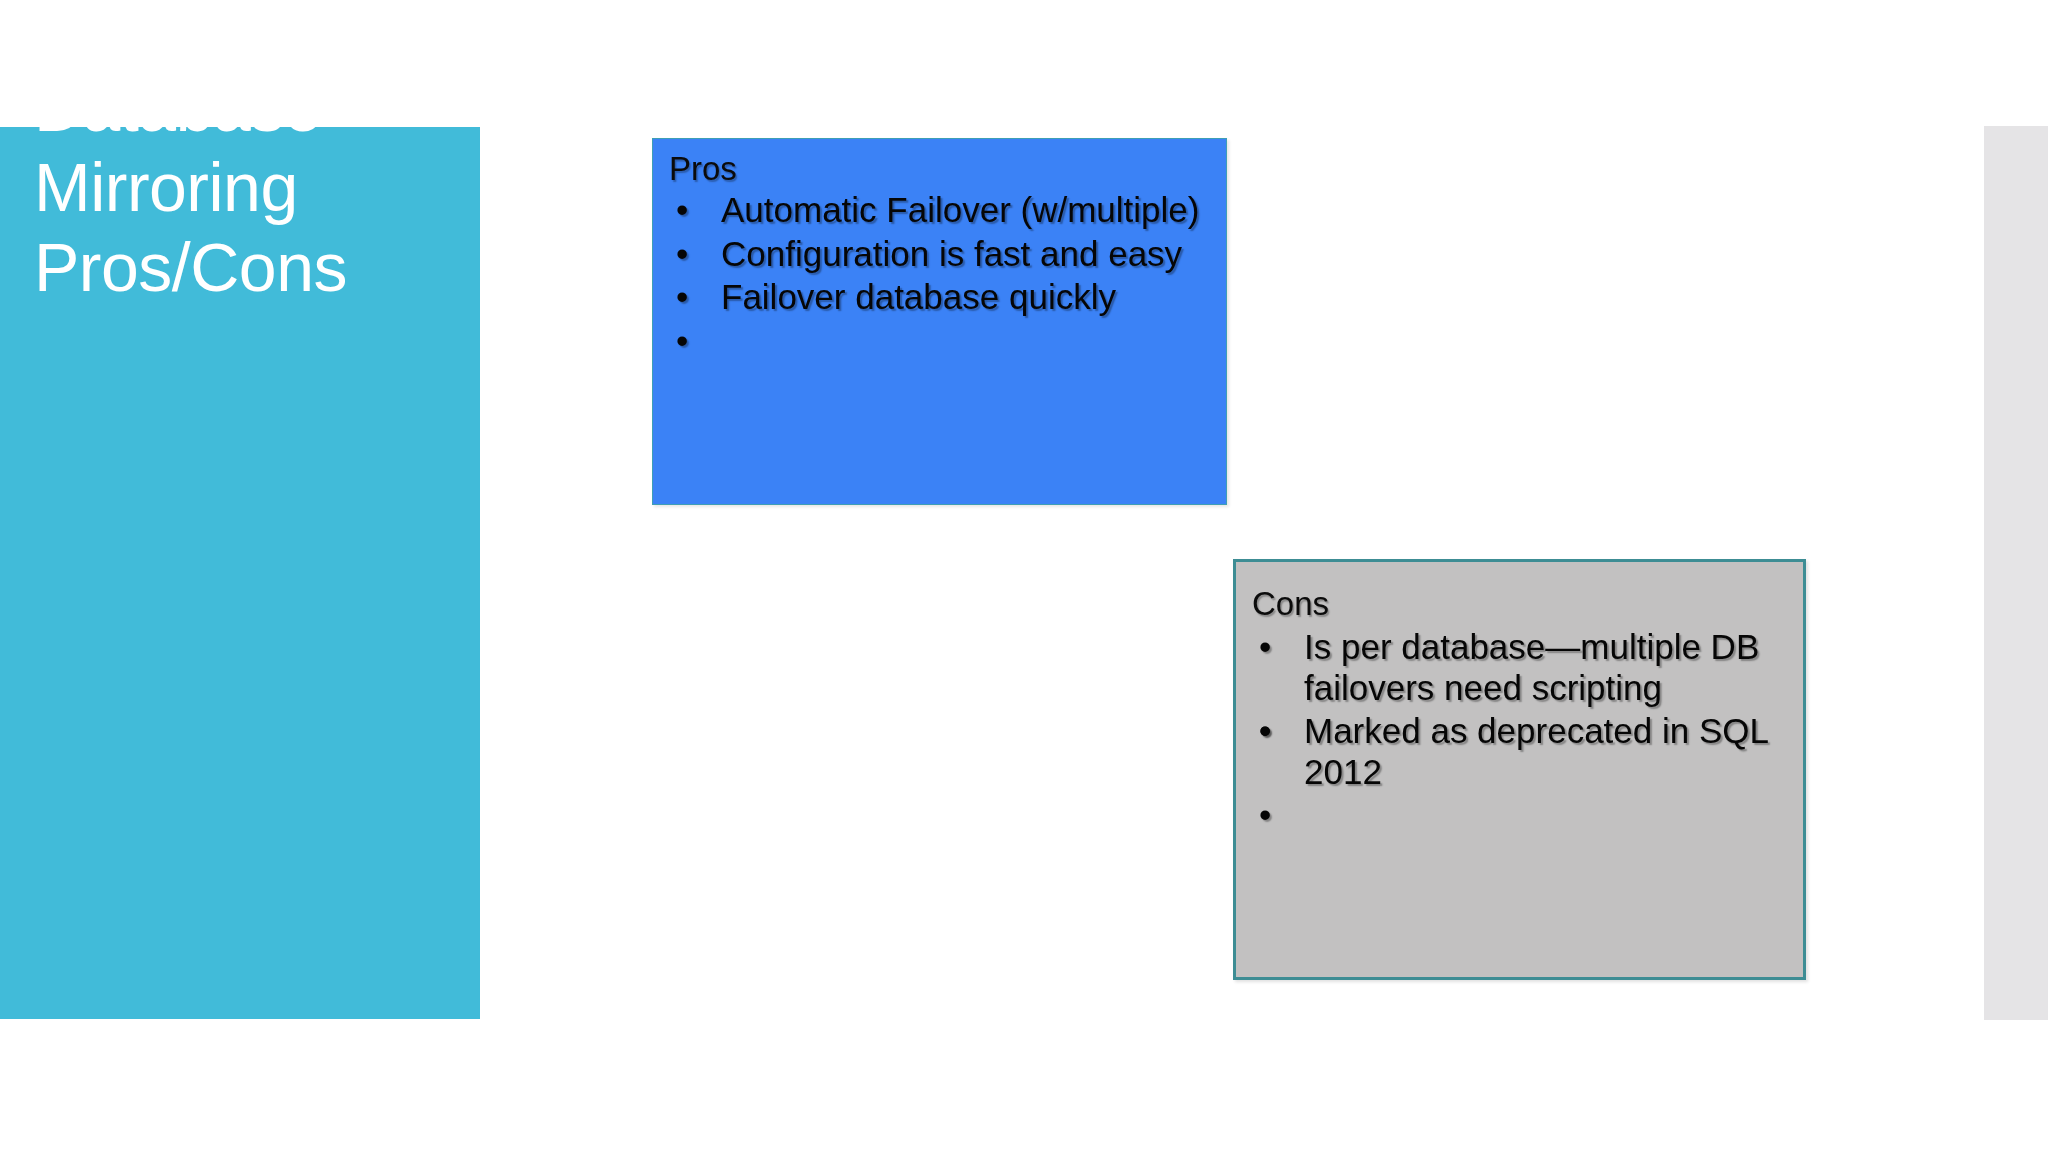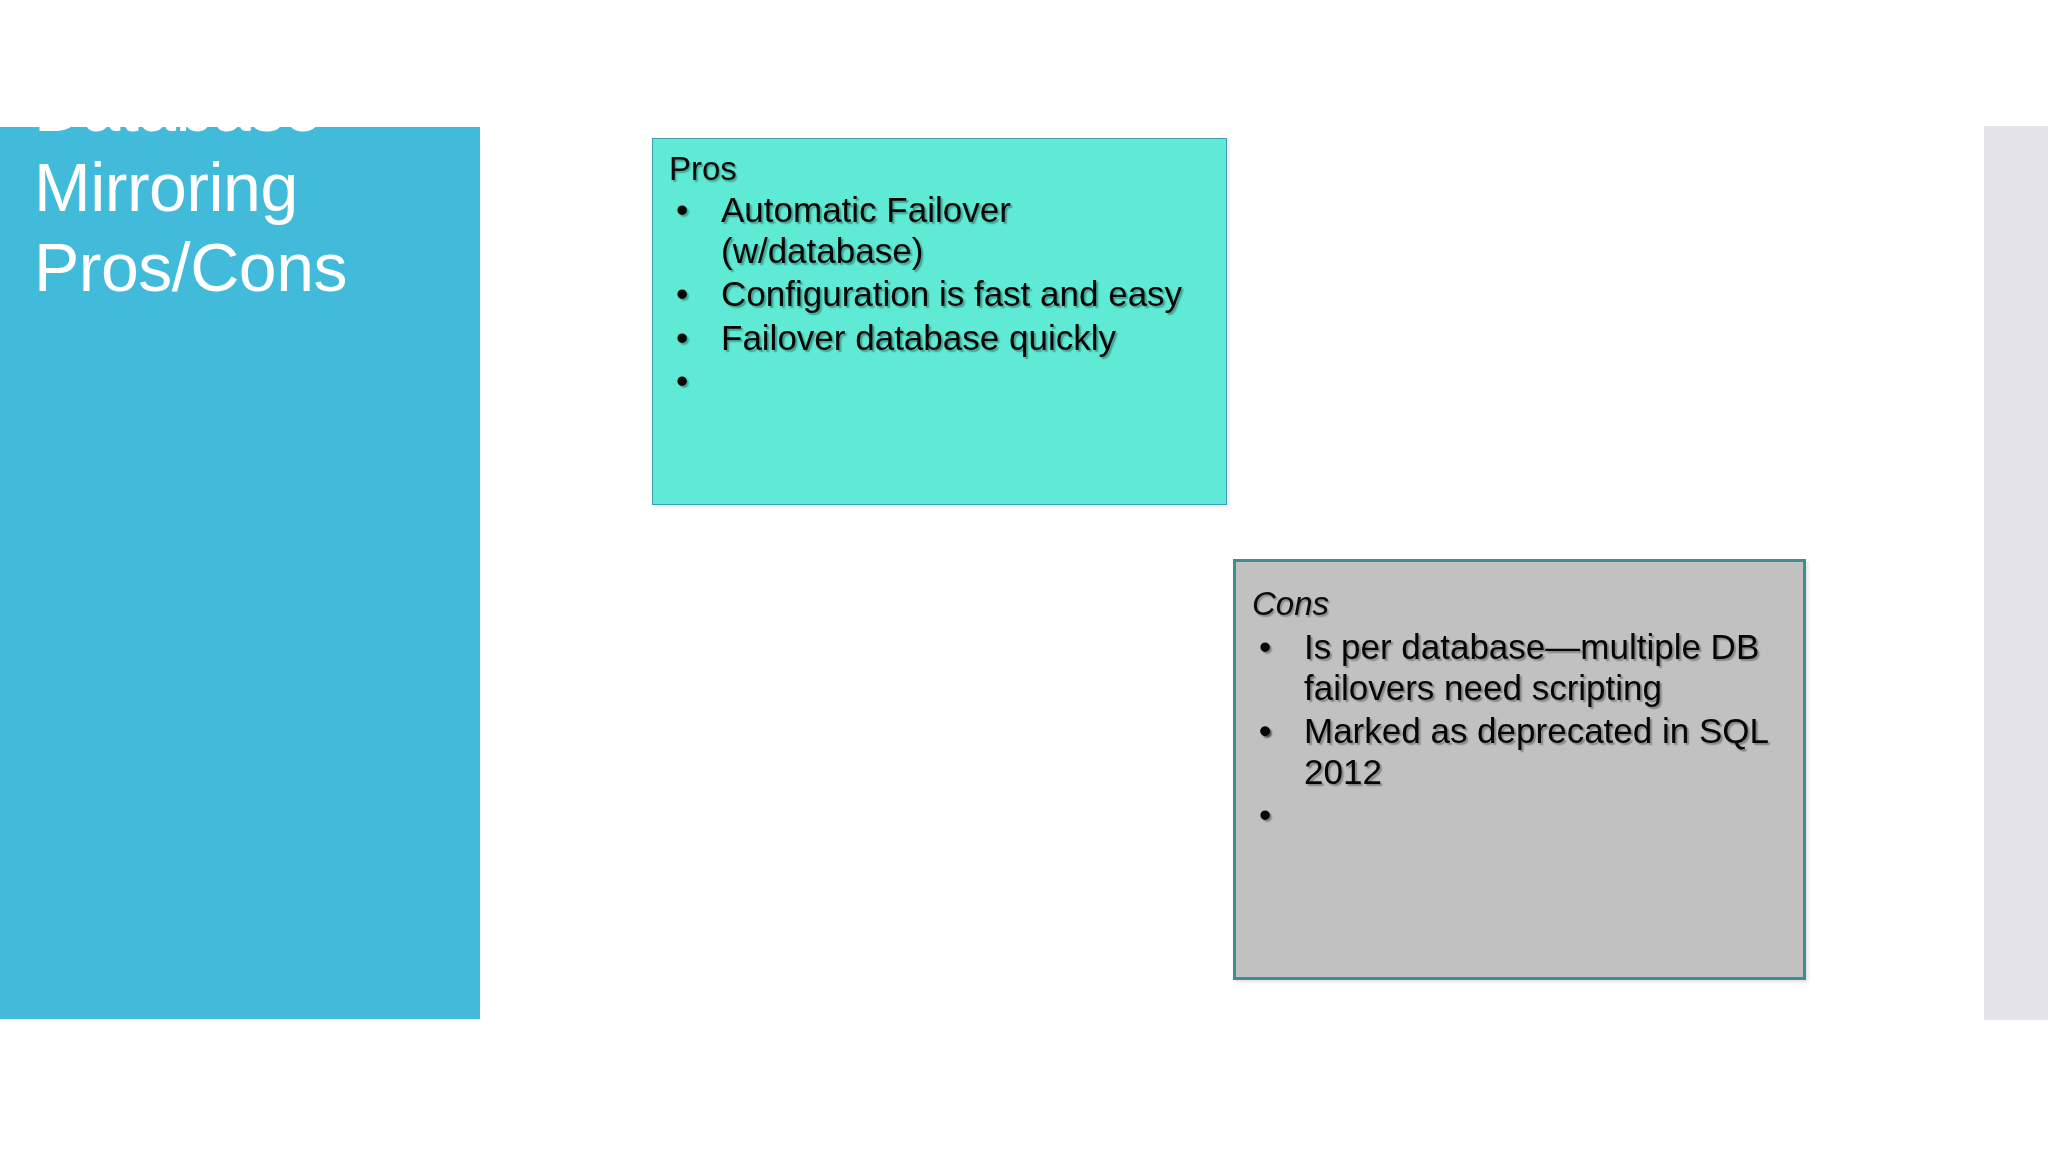--- a/index.html
+++ b/index.html
@@ -92,56 +92,56 @@
     font-size: 35px;
     line-height: 1.16;
   }
 
   
   .pros-box {
     left: 652px;
     top: 138px;
     width: 575px;
     height: 367px;
-    background: #5eead4;
+    background: #3b82f6;
     border: 1px solid #3f9fb4;
     box-shadow: 2px 2px 3px rgba(0,0,0,0.10);
     padding: 12px 16px 12px 16px;
   }
 
   
   .cons-box {
     left: 1233px;
     top: 559px;
     width: 573px;
     height: 421px;
     background: #c2c1c1;
     border: 3px solid #3d8d94;
     box-shadow: 2px 2px 3px rgba(0,0,0,0.12);
     padding: 24px 16px 12px 16px;
   }
-  .cons-box .box-title { margin-bottom: 4px; font-style: italic; }
+  .cons-box .box-title { margin-bottom: 4px; }
 </style>
 </head>
 <body>
 
 <div class="slide">
 
   <div class="title-panel">
     <div class="title-text">Database
 Mirroring
 Pros/Cons</div>
   </div>
 
   <div class="box pros-box">
     <div class="box-title">Pros</div>
     <ul class="bullets">
       <li class="bullet">
         <span class="dot">•</span>
-        <span>Automatic Failover (w/database)</span>
+        <span>Automatic Failover (w/multiple)</span>
       </li>
       <li class="bullet">
         <span class="dot">•</span>
         <span>Configuration is fast and easy</span>
       </li>
       <li class="bullet">
         <span class="dot">•</span>
         <span>Failover database quickly</span>
       </li>
       <li class="bullet">

